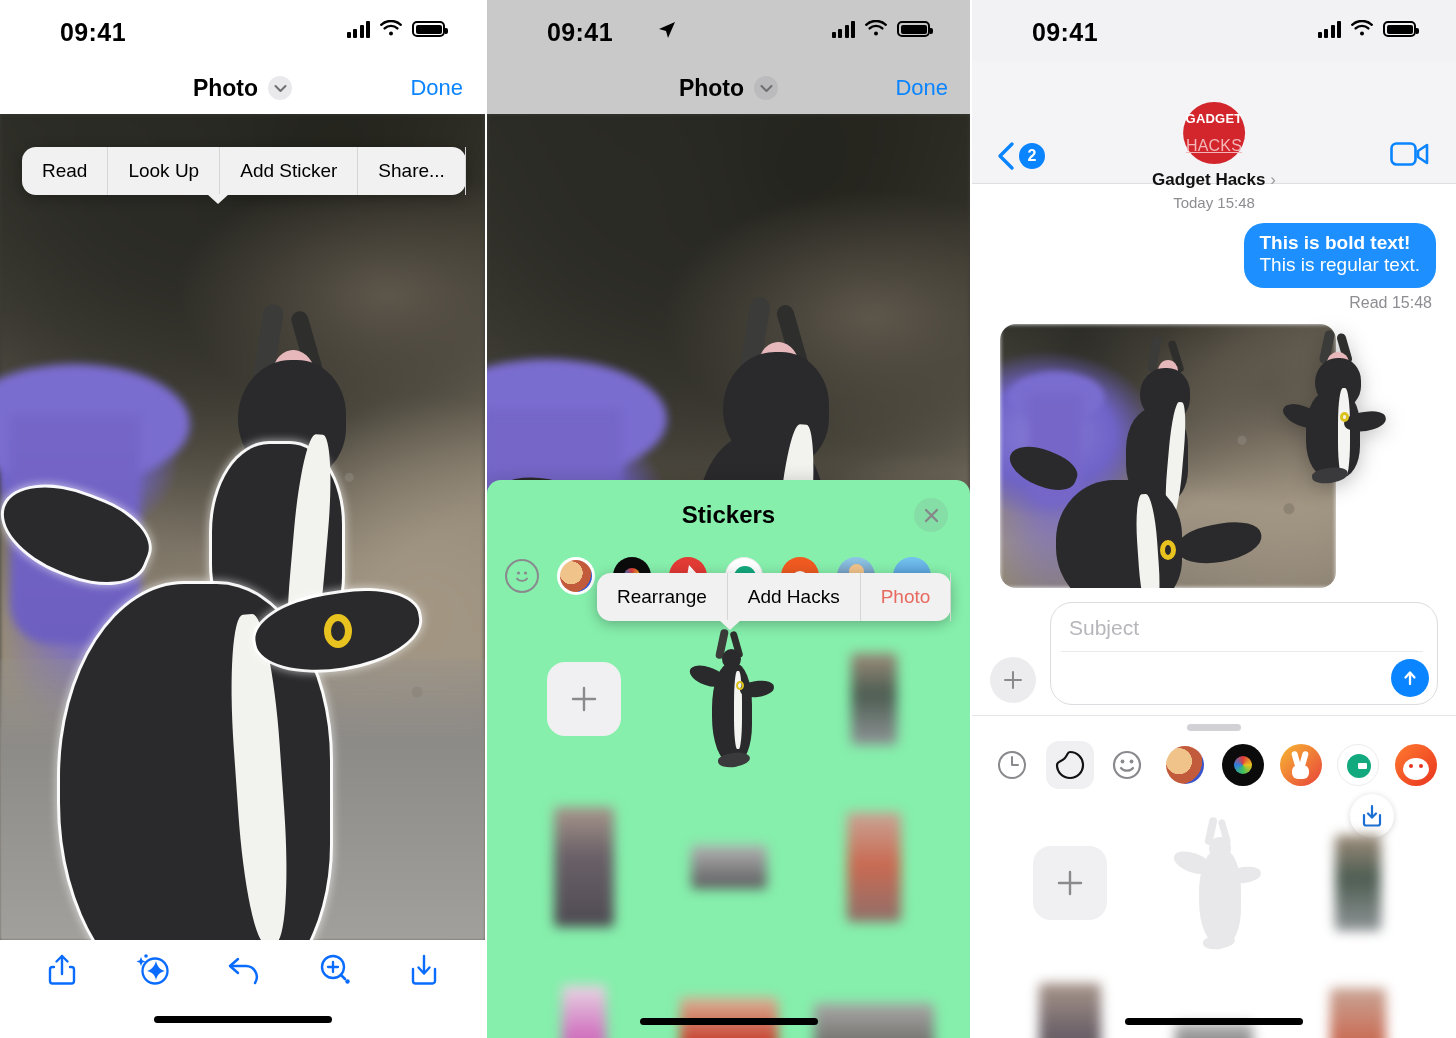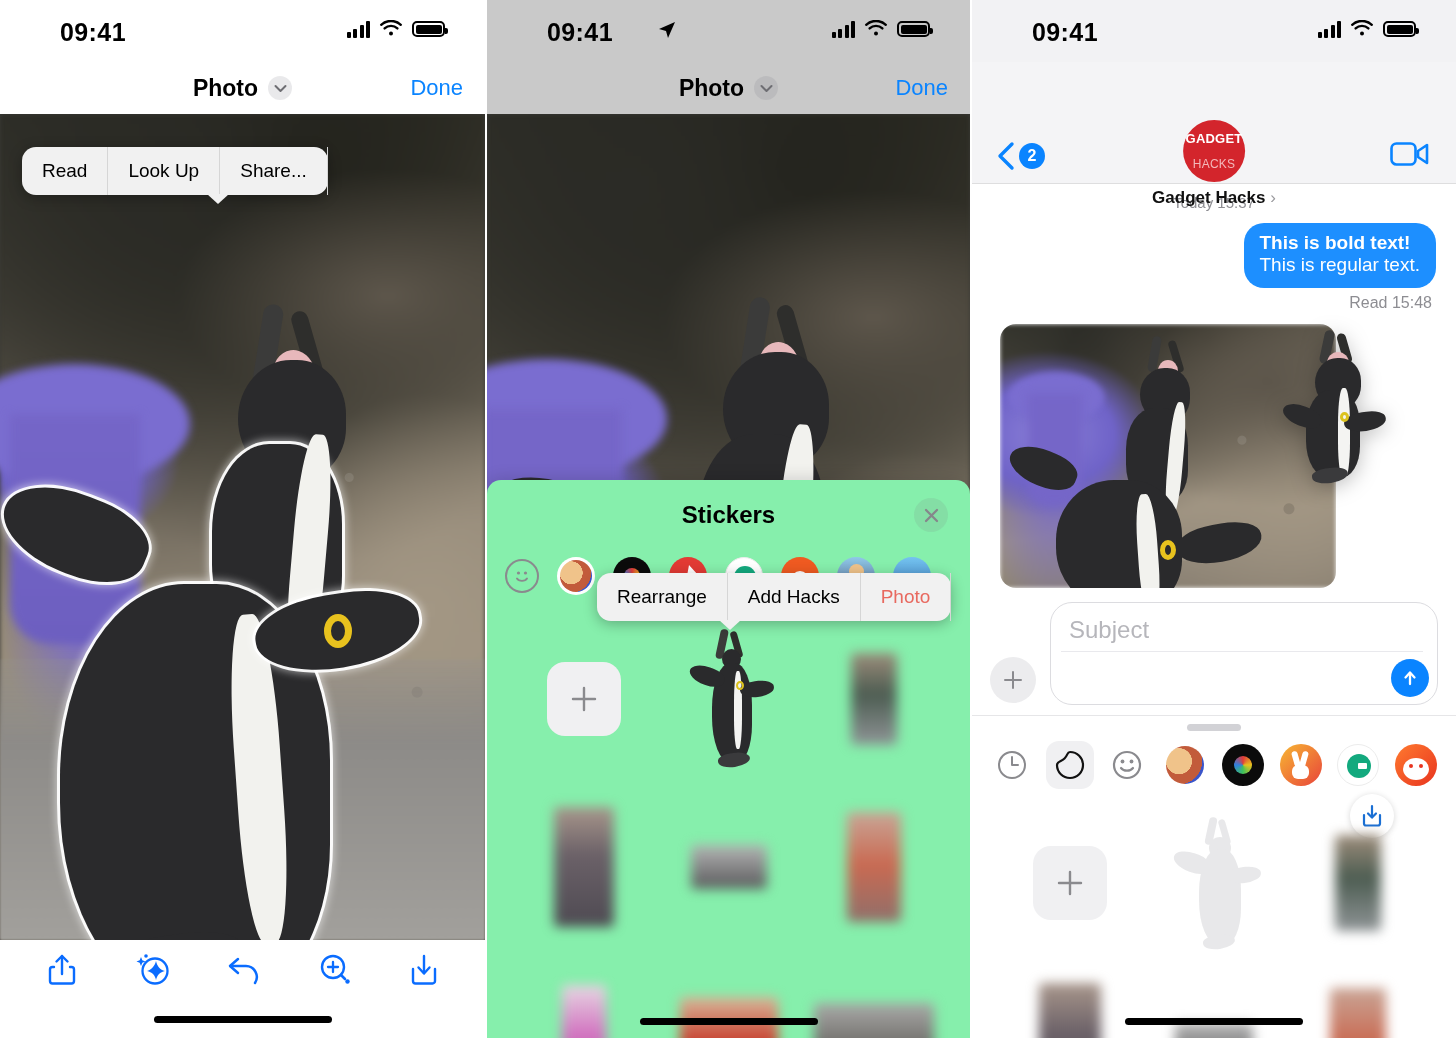--- a/index.html
+++ b/index.html
@@ -174,28 +174,28 @@
   }
   .back-btn {
     position: absolute; left: 24px; top: 78px;
     display: flex; align-items: center; gap: 3px;
   }
   .badge2 {
     min-width: 26px; height: 26px; padding: 0 7px; border-radius: 13px;
     background: #0a84ff; color: #fff; font-size: 16px; font-weight: 600;
     display:flex; align-items:center; justify-content:center;
   }
-  .avatar-wrap { position:absolute; left:50%; top: 58px; transform: translateX(-50%); text-align:center; }
+  .avatar-wrap { position:absolute; left:50%; top: 40px; transform: translateX(-50%); text-align:center; }
   .avatar {
     width: 62px; height: 62px; border-radius: 50%; background: #d3252c;
     margin: 0 auto; display:flex; flex-direction:column;
     align-items:center; justify-content:center; line-height: 1;
   }
   .av-l1 { color:#fff; font-size: 13px; font-weight: 800; letter-spacing:.2px; }
-  .av-l2 { color:#f3b7b9; font-size: 12px; font-weight: 400; letter-spacing:.2px; margin-top:13px; }
+  .av-l2 { color:#f3b7b9; font-size: 16px; font-weight: 400; letter-spacing:.2px; margin-top:13px;text-decoration:underline; }
   .contact-name { margin-top: 6px; font-size: 17px; font-weight: 600; color:#111; white-space:nowrap; }
   .contact-name span.chev { color:#9a9a9e; font-weight: 400; }
   .facetime { position:absolute; right: 26px; top: 78px; }
   .daystamp { text-align:center; font-size: 15px; color:#8d8d92; padding: 10px 0 12px; }
   .bubble-row { display:flex; justify-content:flex-end; padding-right: 20px; }
   .bubble {
     background: #1d8fff; color:#fff; border-radius: 20px;
     padding: 9px 16px 11px; max-width: 300px; position: relative;
     font-size: 19px; line-height: 1.18;
   }
@@ -219,21 +219,21 @@
   }
   .compose { display:flex; align-items:flex-end; gap: 14px; padding: 14px 18px 10px 18px; }
   .plus-btn {
     width: 46px; height: 46px; border-radius: 50%; background:#ececee;
     display:flex; align-items:center; justify-content:center; flex:none; margin-bottom: 2px;
   }
   .subjectbox {
     flex: 1; border: 1.4px solid #dcdce0; border-radius: 22px;
     height: 103px; position: relative; background:#fff;
   }
-  .subj-label { position:absolute; left: 18px; top: 13px; font-size: 24px; color:#b6b6bb; }
+  .subj-label { position:absolute; left: 18px; top: 13px; font-size: 21px; color:#b6b6bb; }
   .subj-div { position:absolute; left: 10px; right: 14px; top: 48px; height:1px; background:#e9e9ed; }
   .send-btn {
     position:absolute; right: 8px; bottom: 7px;
     width: 38px; height: 38px; border-radius: 50%; background:#0a84ff;
     display:flex; align-items:center; justify-content:center;
   }
   .drawer { border-top: 1px solid #e6e6e8; background:#fff; }
   .grabber { width: 54px; height: 7px; border-radius:4px; background:#d2d2d6; margin: 8px auto 6px; }
   .tabrow { display:flex; align-items:center; justify-content:space-between; padding: 4px 16px 8px; }
   .tab { width: 48px; height: 48px; border-radius: 13px; display:flex; align-items:center; justify-content:center; flex:none; }
@@ -298,20 +298,21 @@
         <div class="pg-chest" style="left:236px;top:500px;width:46px;height:330px;border-radius:40%;transform:rotate(-4deg);"></div>
         <div class="pg-wing" style="left:0px;top:380px;width:150px;height:80px;border-radius:50% 40% 46% 50%;transform:rotate(22deg);"></div>
         <div class="pg-wing2" style="left:255px;top:480px;width:165px;height:74px;border-radius:46% 44% 50% 50%;transform:rotate(-9deg);"></div>
         <div style="position:absolute;left:324px;top:500px;width:28px;height:34px;border:7px solid #e8c21e;border-radius:50%;"></div>
         <div class="pg-foot" style="left:118px;top:820px;width:126px;height:46px;border-radius:38% 46% 50% 50%;transform:rotate(-8deg);"></div>
       </div>
 
       <div class="ctxmenu" style="left:22px;top:33px">
         <div class="ci">Read</div>
         <div class="ci">Look Up</div>
+        <div class="ci">Add Sticker</div>
         <div class="ci">Share...</div>
         <div class="ctx-arrow" style="left:185px"></div>
       </div>
     </div>
 
     <div class="phototoolbar">
       <svg width="30" height="34" viewBox="0 0 30 34">
         <path d="M15 3 L15 21" stroke="#0a6cff" stroke-width="2.4" stroke-linecap="round"></path>
         <path d="M9.5 8.5 L15 3 L20.5 8.5" stroke="#0a6cff" stroke-width="2.4" fill="none" stroke-linecap="round" stroke-linejoin="round"></path>
         <path d="M7 14 H5.5 A2.5 2.5 0 0 0 3 16.5 V28 A2.5 2.5 0 0 0 5.5 30.5 H24.5 A2.5 2.5 0 0 0 27 28 V16.5 A2.5 2.5 0 0 0 24.5 14 H23" stroke="#0a6cff" stroke-width="2.4" fill="none" stroke-linecap="round"></path>
@@ -539,21 +540,21 @@
           <span class="chev">›</span>
         </div>
       </div>
 
       <svg class="facetime" width="40" height="28" viewBox="0 0 40 28">
         <rect x="1.5" y="3.5" width="24" height="21" rx="5" stroke="#0a84ff" stroke-width="2.6" fill="none"></rect>
         <path d="M28 11 L37 5 V23 L28 17 z" stroke="#0a84ff" stroke-width="2.6" fill="none" stroke-linejoin="round"></path>
       </svg>
     </div>
 
-    <div class="daystamp">Today 15:37</div>
+    <div class="daystamp">Today 15:48</div>
 
     <div class="bubble-row">
       <div class="bubble">
         <div class="b1">This is bold text!</div>
         <div class="b2">This is regular text.</div>
       </div>
     </div>
     <div class="readmark">Read 15:48</div>
 
     <div style="position:relative">

